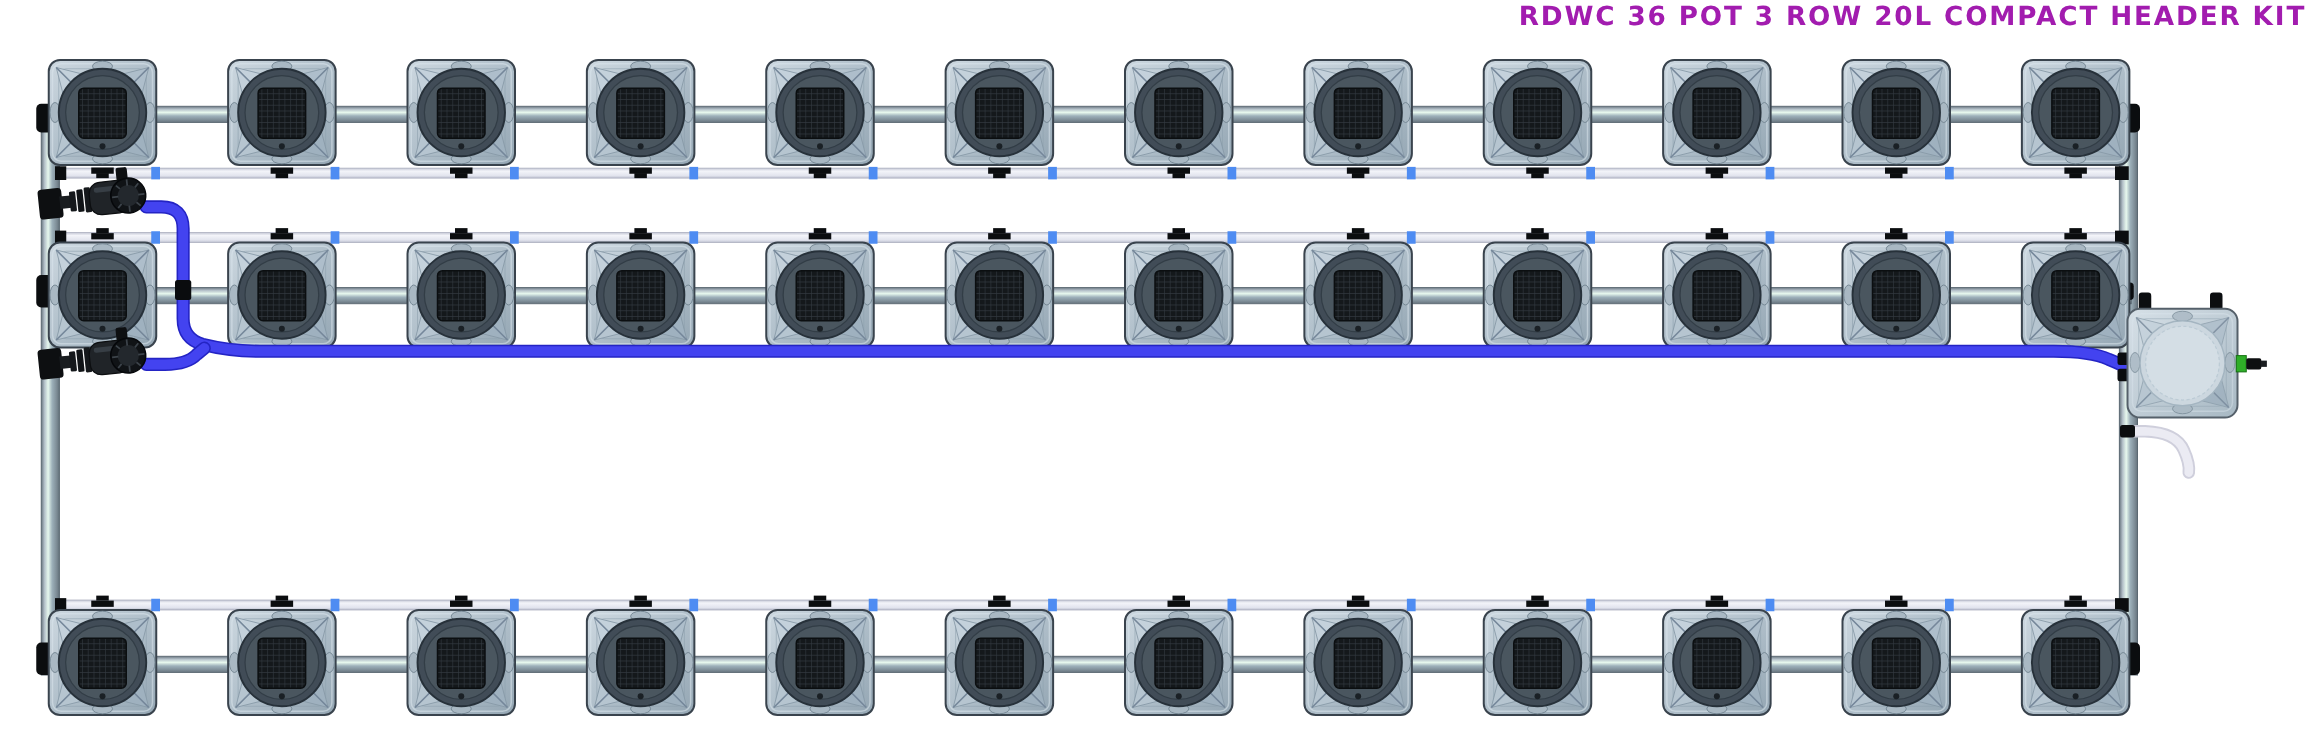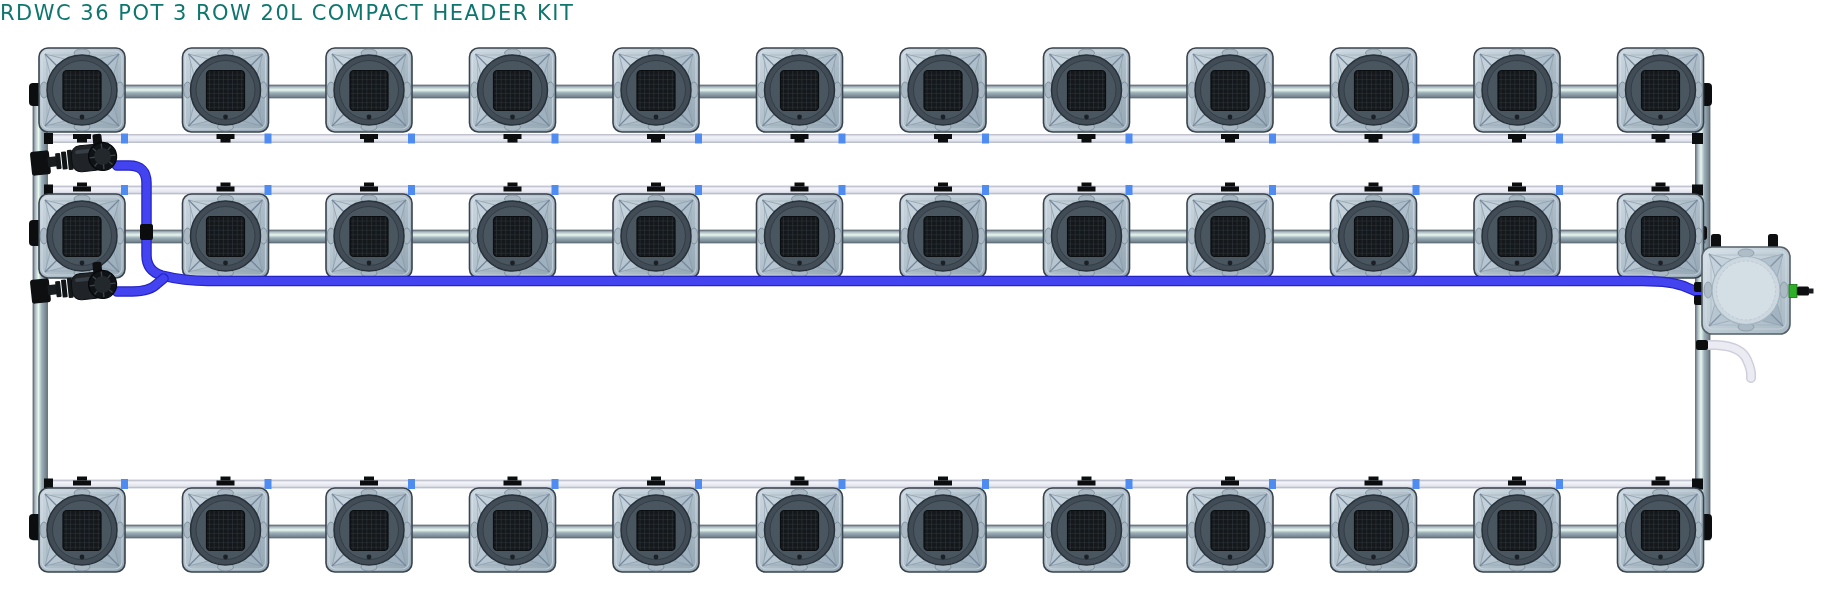--- a/index.html
+++ b/index.html
@@ -1,19 +1,19 @@
 <!DOCTYPE html>
 <html><head>
 <meta charset="utf-8">
 <style>
   html,body{margin:0;padding:0;background:#ffffff;}
   #stage{position:relative;width:1845px;height:603px;background:#ffffff;overflow:hidden;
          font-family:"Liberation Sans",sans-serif;}
-  #kit-title{position:absolute;top:1px;left:0;right:0;text-align:left;
-             font-size:21px;font-weight:400;letter-spacing:1.5px;color:#0f766e;
+  #kit-title{position:absolute;top:1px;left:0;right:0;text-align:right;
+             font-size:21px;font-weight:700;letter-spacing:1.5px;color:#a21caf;
              font-family:"DejaVu Sans","Liberation Sans",sans-serif;}
   svg{position:absolute;top:0;left:0;}
 </style>
 </head>
 <body>
 
 <div id="stage">
 
 <svg width="1845" height="603" viewBox="0 0 1845 603">
   <defs>

